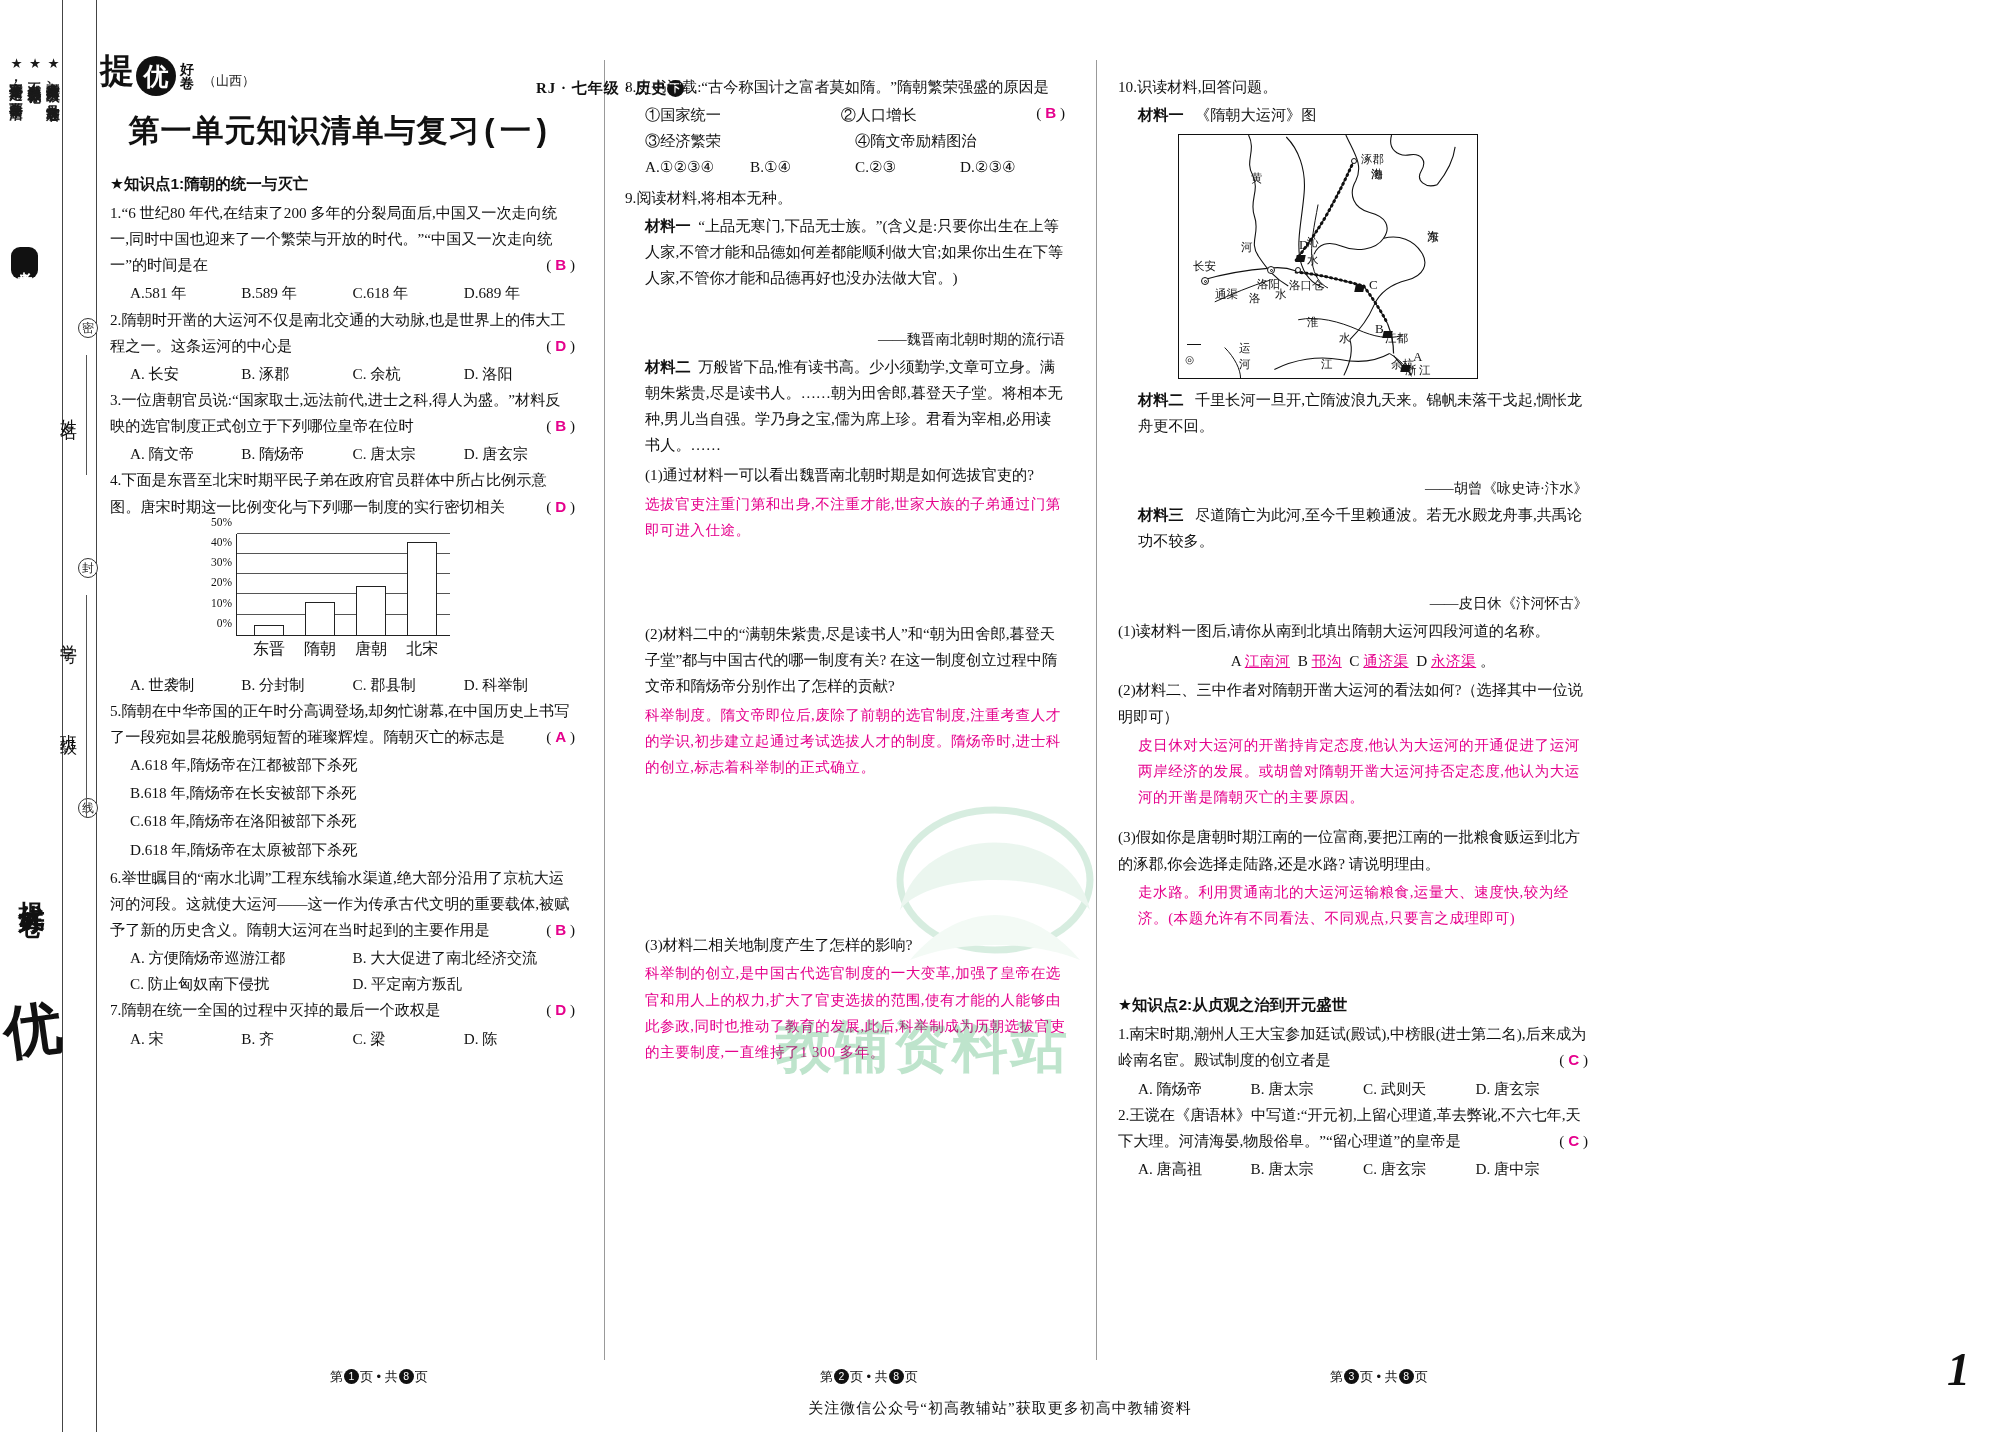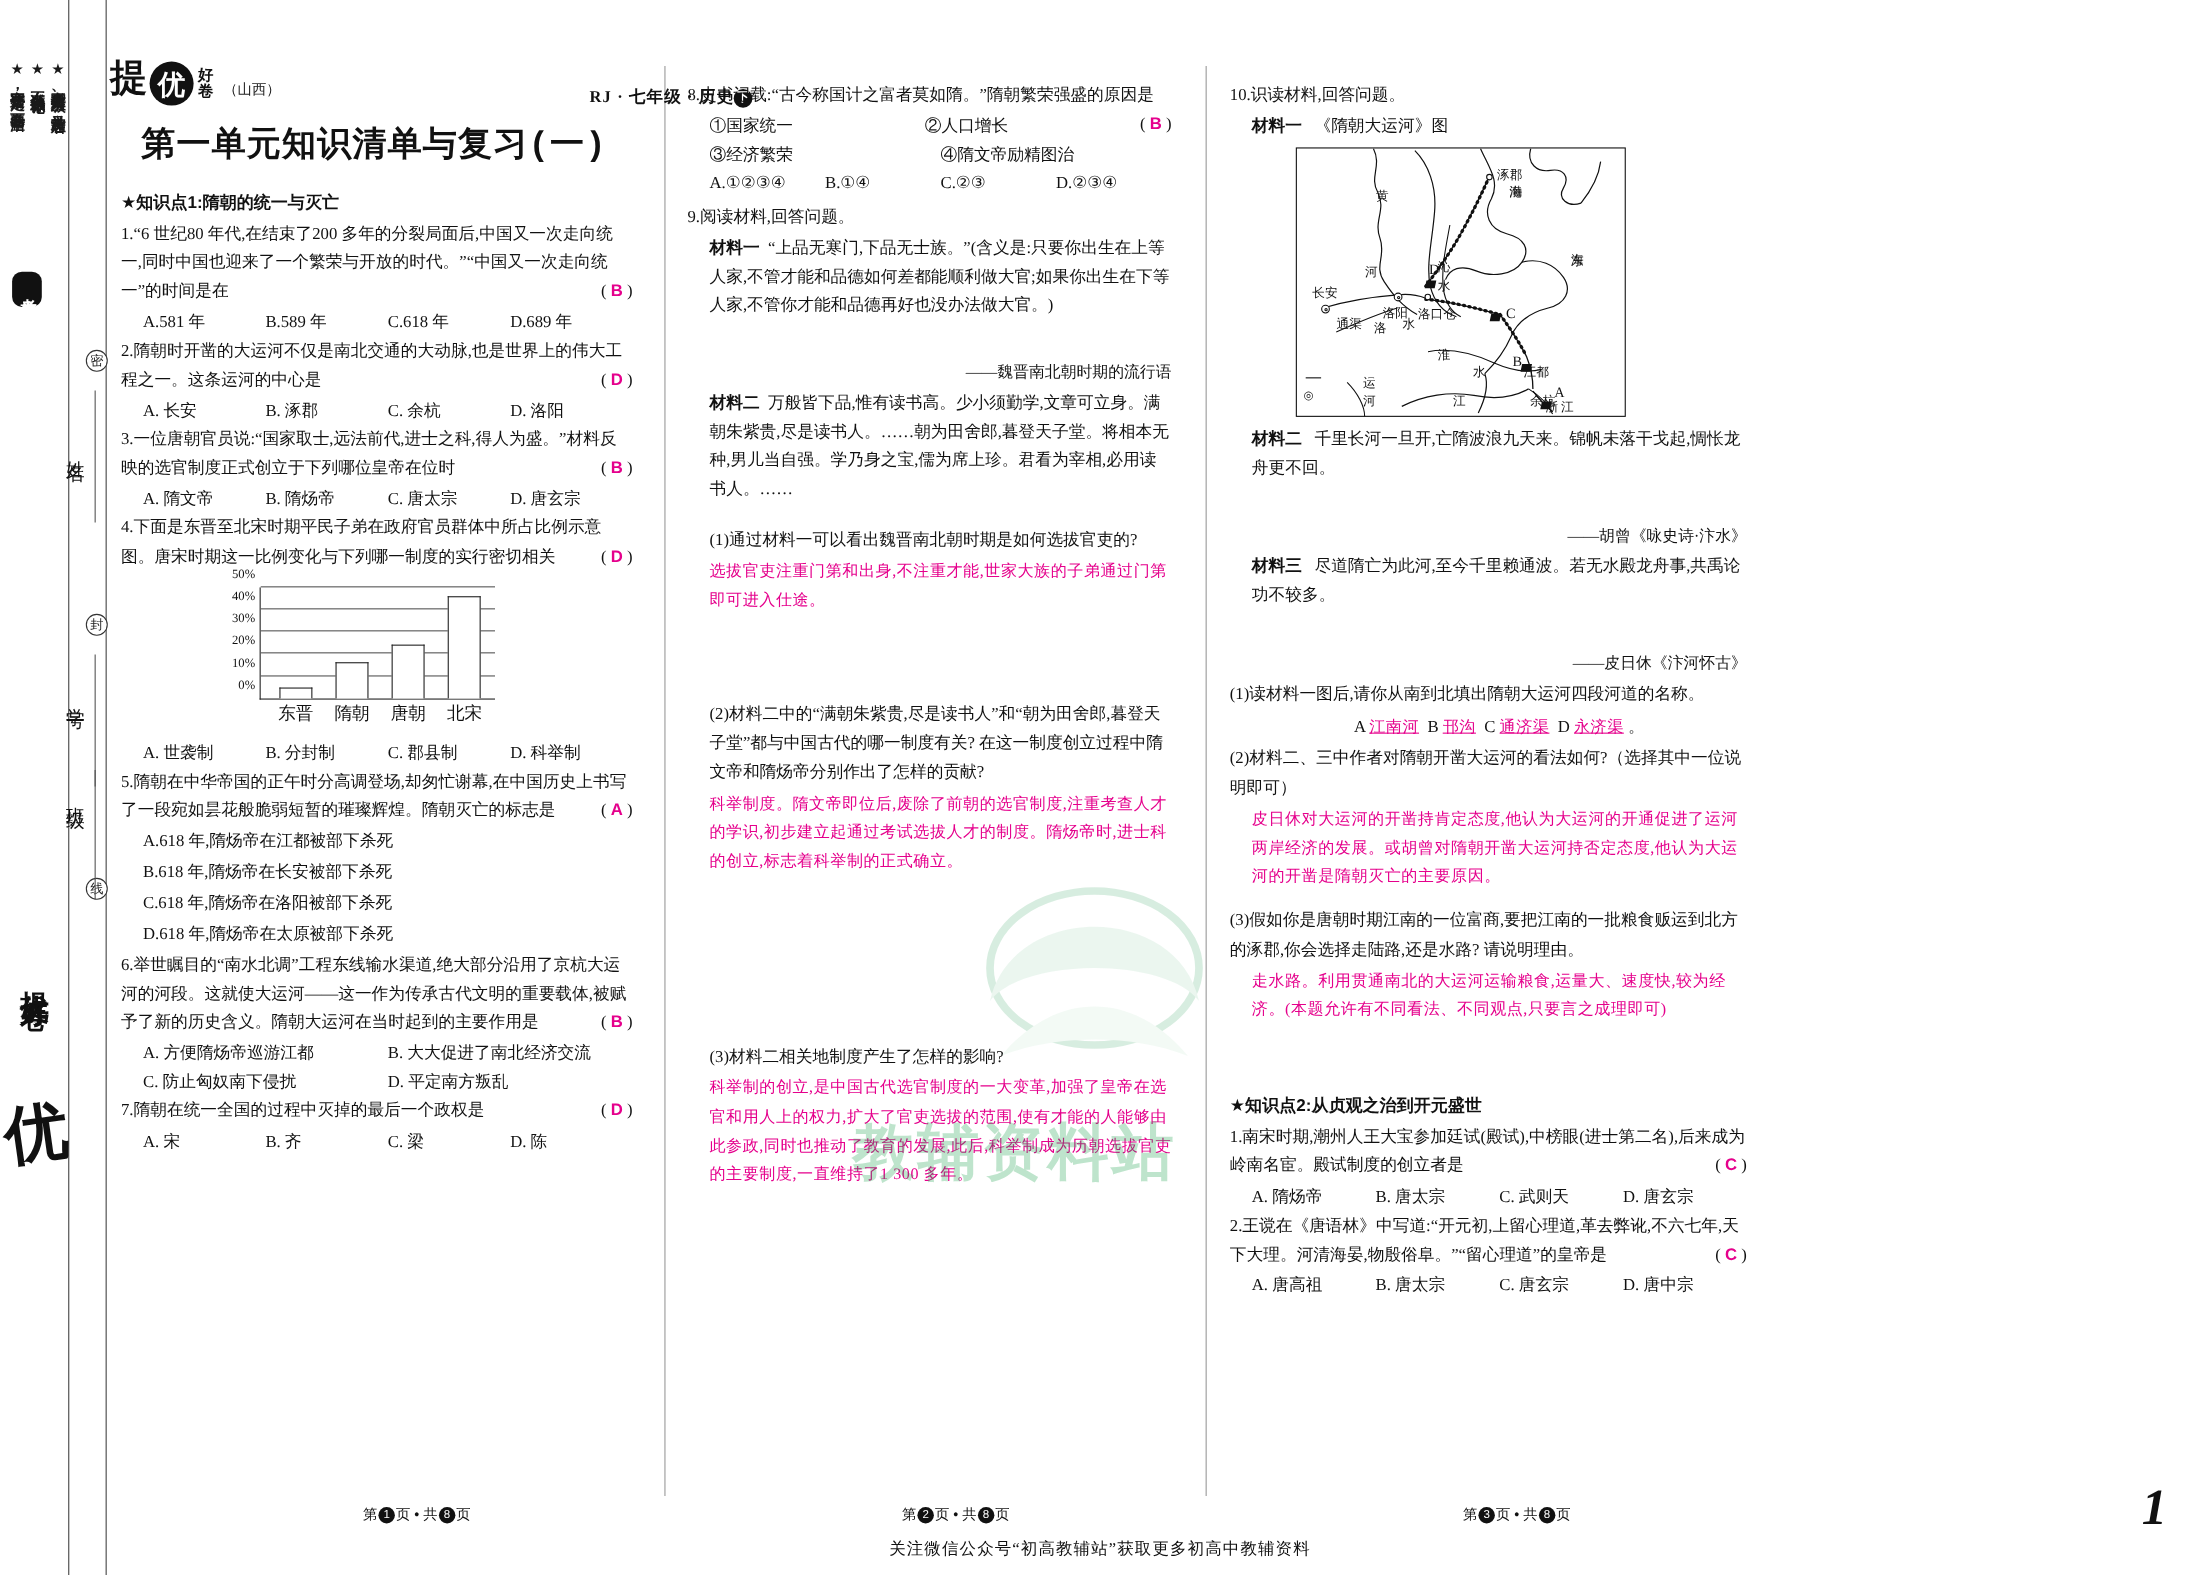--- a/index.html
+++ b/index.html
@@ -382,34 +382,34 @@
       <span>④隋文帝励精图治</span>
     </div>
     <div class="opts o4">
       <span>A.①②③④</span>
       <span>B.①④</span>
       <span>C.②③</span>
       <span>D.②③④</span>
     </div>
 
     <div class="q" style="margin-top:4px;">
-      <span>9.</span><span>阅读材料,回答问题。</span>
+      <span>9.</span><span>阅读材料,将相本无种。</span>
     </div>
     <div class="q ind">
       <span class="mat-label">材料一</span>
       &nbsp;<span>“上品无寒门,下品无士族。”(含义是:只要你出生在上等人家,不管才能和品德如何差都能顺利做大官;如果你出生在下等人家,不管你才能和品德再好也没办法做大官。)</span>
     </div>
     <div class="q ind src">——魏晋南北朝时期的流行语</div>
 
     <div class="q ind">
       <span class="mat-label">材料二</span>
       &nbsp;<span>万般皆下品,惟有读书高。少小须勤学,文章可立身。满朝朱紫贵,尽是读书人。……朝为田舍郎,暮登天子堂。将相本无种,男儿当自强。学乃身之宝,儒为席上珍。君看为宰相,必用读书人。……</span>
     </div>
 
-    <div class="q ind" style="margin-top:20px;">
+    <div class="q ind" style="margin-top:4px;">
       <span>(1)</span><span>通过材料一可以看出魏晋南北朝时期是如何选拔官吏的?</span>
     </div>
     <div class="hand ind">选拔官吏注重门第和出身,不注重才能,世家大族的子弟通过门第即可进入仕途。</div>
 
     <div style="height:78px;"></div>
 
     <div class="q ind">
       <span>(2)</span><span>材料二中的“满朝朱紫贵,尽是读书人”和“朝为田舍郎,暮登天子堂”都与中国古代的哪一制度有关? 在这一制度创立过程中隋文帝和隋炀帝分别作出了怎样的贡献?</span>
     </div>
     <div class="hand ind">科举制度。隋文帝即位后,废除了前朝的选官制度,注重考查人才的学识,初步建立起通过考试选拔人才的制度。隋炀帝时,进士科的创立,标志着科举制的正式确立。</div>

